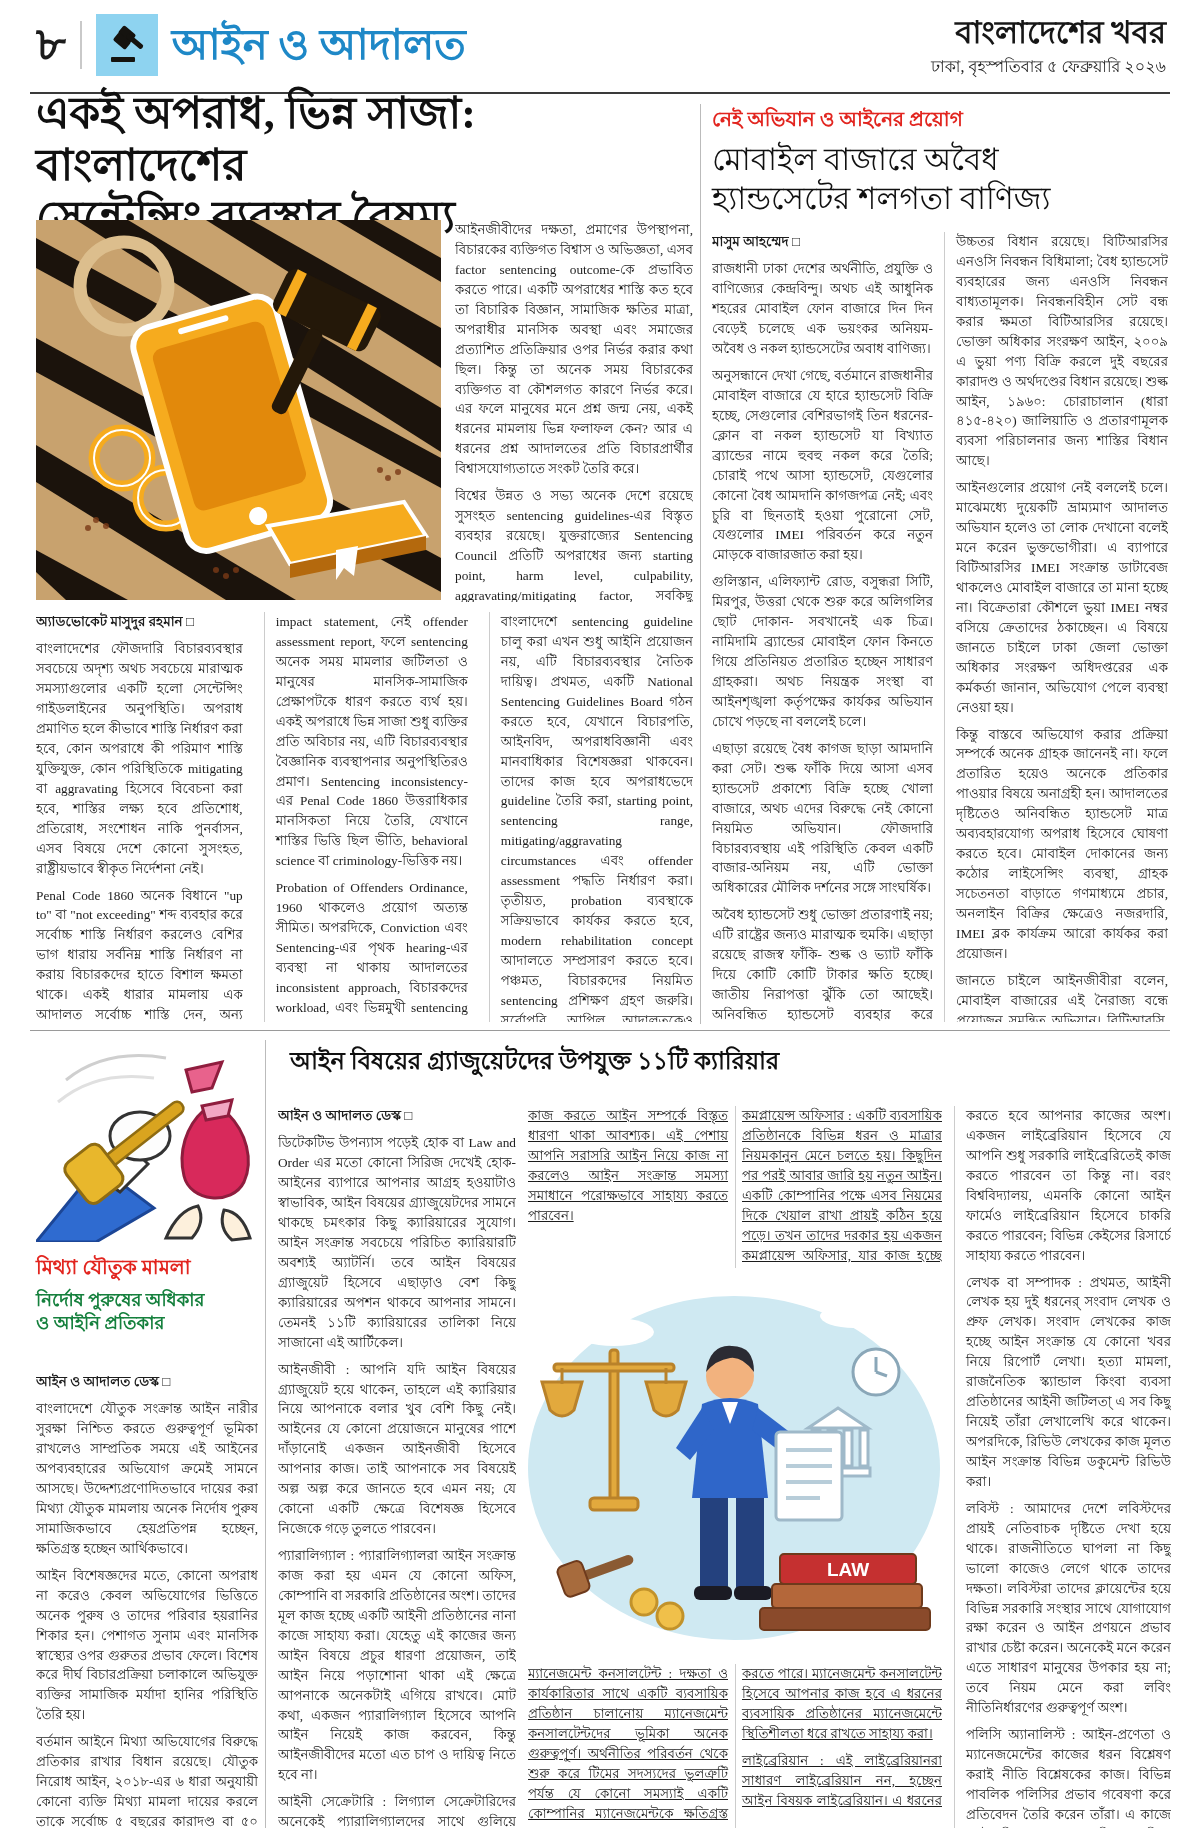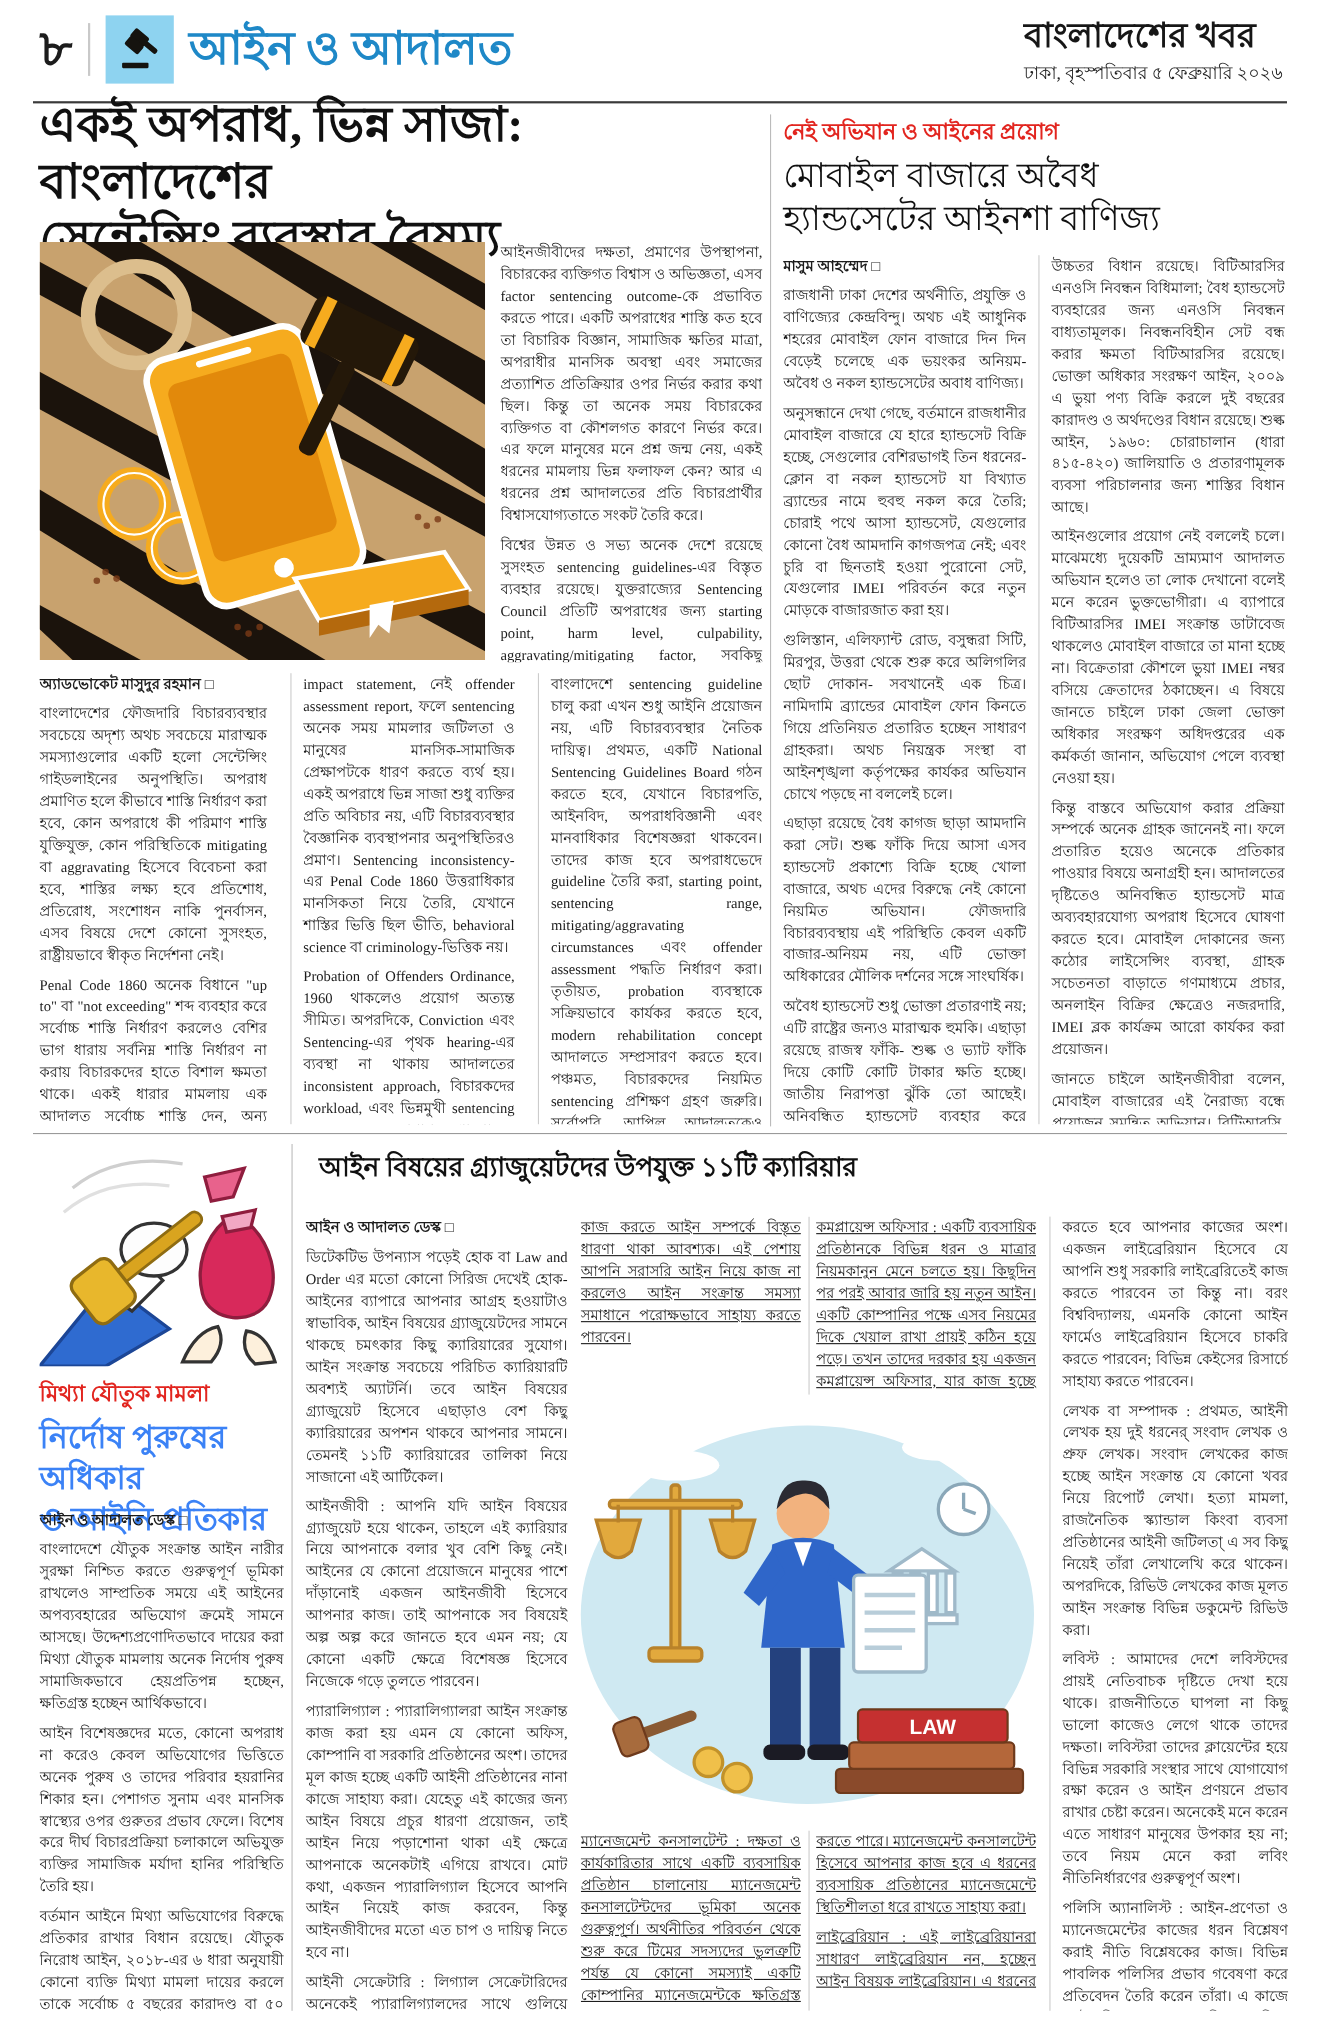--- a/index.html
+++ b/index.html
@@ -4,29 +4,29 @@
 <style>
   html,body{margin:0;padding:0;background:#f2f2f0;}
   .page{position:relative;width:1200px;height:1842px;margin:0 auto;background:#ffffff;
         font-family:"Liberation Serif", serif;color:#1c1c1c;overflow:hidden;}
   .abs{position:absolute;}
   
   .pageno{font-size:46px;font-weight:bold;line-height:1;}
   .hdr-div{width:2px;background:#c9c9c9;}
   .icon-box{width:62px;height:62px;background:#8ed3f0;display:flex;align-items:center;justify-content:center;}
   .section-title{font-size:42px;font-weight:bold;color:#1e88c7;line-height:62px;}
-  .masthead{font-size:31px;font-weight:bold;color:#161616;line-height:1.1;}
+  .masthead{font-size:31px;font-weight:bold;color:#161616;text-align:right;line-height:1.1;}
   .dateline{font-size:16px;color:#222;text-align:right;margin-top:4px;}
   .hdr-rule{height:2px;background:#3a3a3a;}
   
   .h-main{font-size:44px;font-weight:bold;line-height:1.18;color:#101010;}
   .h-right{font-size:31px;font-weight:normal;line-height:1.25;color:#101010;}
   .kicker{font-size:20px;font-weight:bold;color:#e2251f;}
   .h-career{font-size:24px;font-weight:bold;color:#101010;margin-left:10px;}
-  .h-sub{font-size:29px;font-weight:bold;line-height:1.3;color:#3b82f6;}
+  .h-sub{font-size:18px;font-weight:bold;line-height:1.3;color:#15803d;}
   
   .byline{font-size:13.5px;font-weight:bold;margin:0 0 5px 0;}
   .body-col{font-size:13.3px;line-height:1.5;text-align:justify;overflow:hidden;}
   .body-col p{margin:0 0 7px 0;text-indent:0;}
   .vrule{width:1px;background:#bbbbbb;}
   .hrule{height:1px;background:#9a9a9a;}
   .two-col{column-count:2;column-gap:14px;column-rule:1px solid #cccccc;text-decoration:underline;}
   .colsep{border-left:1px solid #cccccc;padding-left:11px;}
   svg{display:block;}
 </style>
@@ -139,21 +139,21 @@
 
     </div>
   </div>
 
   <div class="abs vrule" style="left:700px;top:104px;height:920px;"></div>
 
   <div class="abs" style="left:712px;top:104px;width:456px;">
     <div class="kicker">নেই অভিযান ও আইনের প্রয়োগ</div>
     <div class="h-right" style="margin-top:4px;">
       <div>মোবাইল বাজারে অবৈধ</div>
-      <div>হ্যান্ডসেটের আইনশা বাণিজ্য</div>
+      <div>হ্যান্ডসেটের শলগতা বাণিজ্য</div>
     </div>
   </div>
   <div class="abs" style="left:712px;top:232px;width:456px;height:790px;display:flex;">
     <div class="body-col" style="width:221px;">
       <p class="byline">মাসুম আহম্মেদ □</p>
       <p>রাজধানী ঢাকা দেশের অর্থনীতি, প্রযুক্তি ও বাণিজ্যের কেন্দ্রবিন্দু। অথচ এই আধুনিক শহরের মোবাইল ফোন বাজারে দিন দিন বেড়েই চলেছে এক ভয়ংকর অনিয়ম- অবৈধ ও নকল হ্যান্ডসেটের অবাধ বাণিজ্য।</p>
       <p>অনুসন্ধানে দেখা গেছে, বর্তমানে রাজধানীর মোবাইল বাজারে যে হারে হ্যান্ডসেট বিক্রি হচ্ছে, সেগুলোর বেশিরভাগই তিন ধরনের- ক্লোন বা নকল হ্যান্ডসেট যা বিখ্যাত ব্র্যান্ডের নামে হুবহু নকল করে তৈরি; চোরাই পথে আসা হ্যান্ডসেট, যেগুলোর কোনো বৈধ আমদানি কাগজপত্র নেই; এবং চুরি বা ছিনতাই হওয়া পুরোনো সেট, যেগুলোর IMEI পরিবর্তন করে নতুন মোড়কে বাজারজাত করা হয়।</p>
       <p>গুলিস্তান, এলিফ্যান্ট রোড, বসুন্ধরা সিটি, মিরপুর, উত্তরা থেকে শুরু করে অলিগলির ছোট দোকান- সবখানেই এক চিত্র। নামিদামি ব্র্যান্ডের মোবাইল ফোন কিনতে গিয়ে প্রতিনিয়ত প্রতারিত হচ্ছেন সাধারণ গ্রাহকরা। অথচ নিয়ন্ত্রক সংস্থা বা আইনশৃঙ্খলা কর্তৃপক্ষের কার্যকর অভিযান চোখে পড়ছে না বললেই চলে।</p>
       <p>এছাড়া রয়েছে বৈধ কাগজ ছাড়া আমদানি করা সেট। শুল্ক ফাঁকি দিয়ে আসা এসব হ্যান্ডসেট প্রকাশ্যে বিক্রি হচ্ছে খোলা বাজারে, অথচ এদের বিরুদ্ধে নেই কোনো নিয়মিত অভিযান। ফৌজদারি বিচারব্যবস্থায় এই পরিস্থিতি কেবল একটি বাজার-অনিয়ম নয়, এটি ভোক্তা অধিকারের মৌলিক দর্শনের সঙ্গে সাংঘর্ষিক।</p>
       <p>অবৈধ হ্যান্ডসেট শুধু ভোক্তা প্রতারণাই নয়; এটি রাষ্ট্রের জন্যও মারাত্মক হুমকি। এছাড়া রয়েছে রাজস্ব ফাঁকি- শুল্ক ও ভ্যাট ফাঁকি দিয়ে কোটি কোটি টাকার ক্ষতি হচ্ছে। জাতীয় নিরাপত্তা ঝুঁকি তো আছেই। অনিবন্ধিত হ্যান্ডসেট ব্যবহার করে অপরাধীরা সহজেই অপরাধ সংঘটিত করে পার পেয়ে যাচ্ছে। এসব কারণে অপরাধ অনুসন্ধানে মোবাইল ট্র্যাকিং অকার্যকর হয়ে পড়ে।</p>

